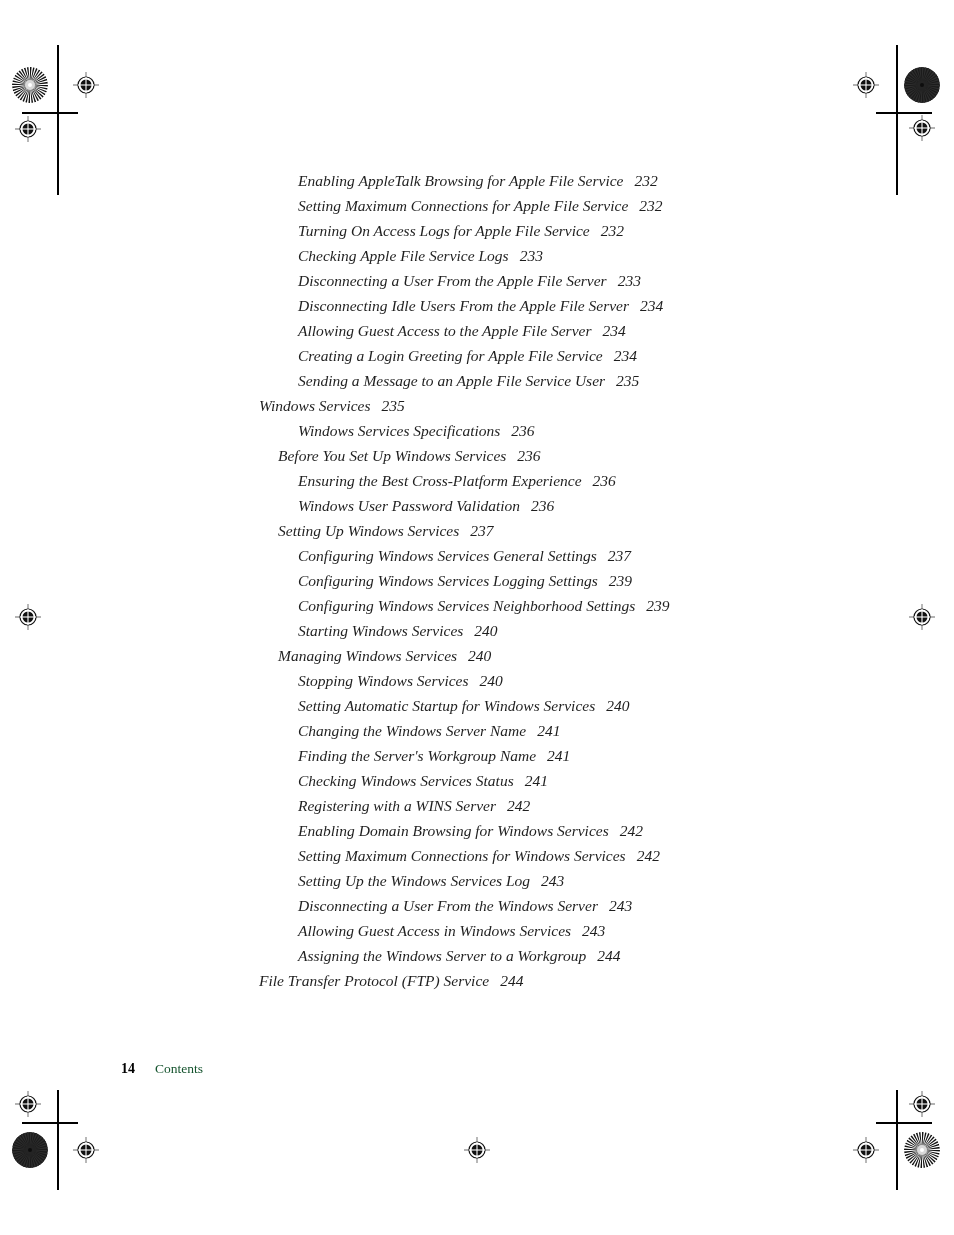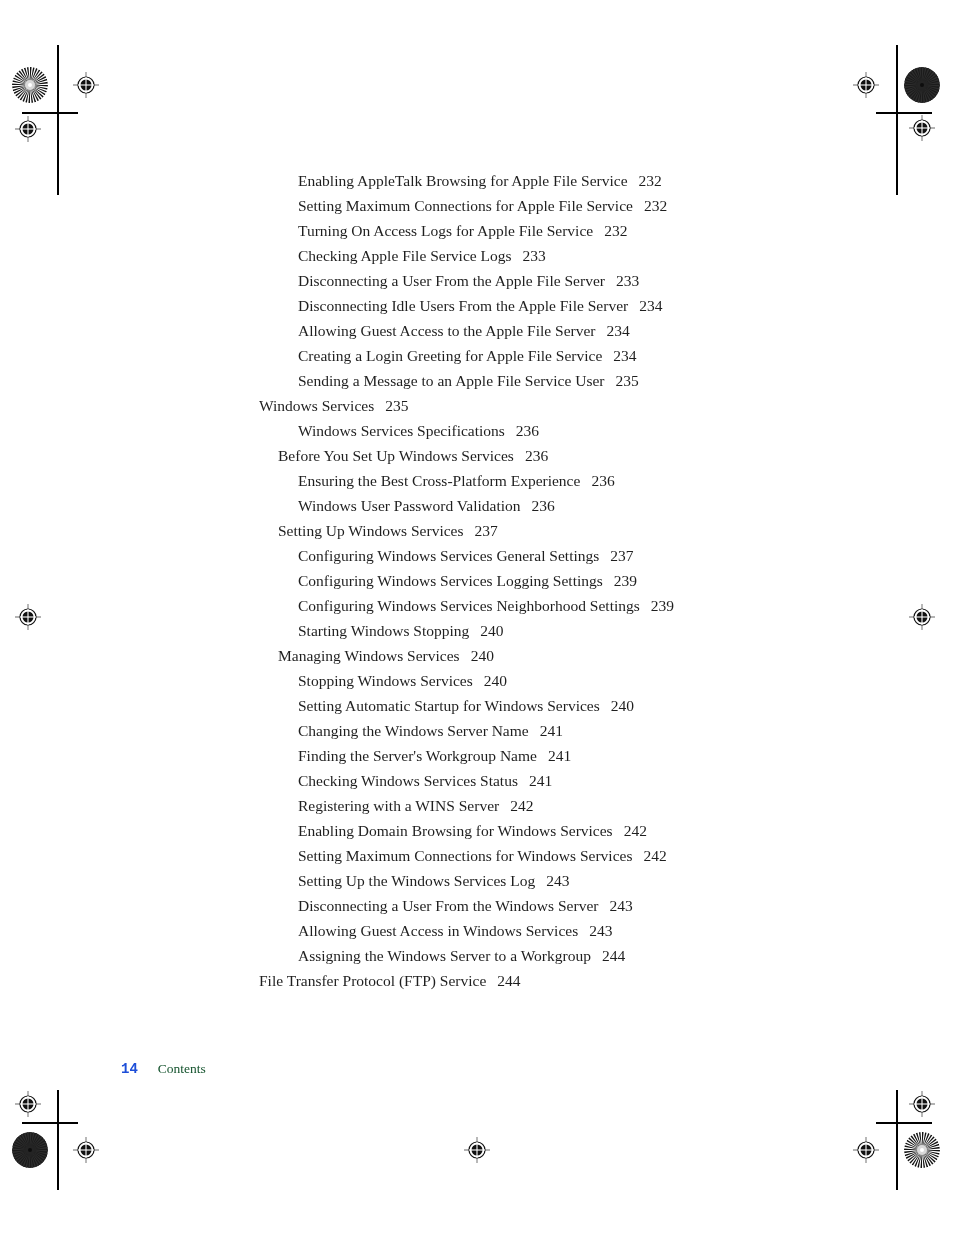--- a/index.html
+++ b/index.html
@@ -15,20 +15,21 @@
     font-family: "Liberation Serif", "DejaVu Serif", serif;
     color: #1a1a1a;
   }
 
   
   #toc {
     position: absolute;
     left: 0;
     top: 168px;
     width: 954px;
+    font-style: italic;
   }
   .toc-entry {
     display: block;
     font-size: 15.5px;
     line-height: 25px;
     white-space: nowrap;
     color: #1f1f1f;
   }
   .toc-entry .title { }
   .toc-entry .page {
@@ -40,24 +41,24 @@
 
   
   #footer {
     position: absolute;
     left: 121px;
     top: 1061px;
     display: flex;
     align-items: baseline;
   }
   #footer .folio {
-    font-family: Liberation Mono, monospace;
+    font-family: Liberation Serif, serif;
     font-weight: bold;
     font-size: 14px;
-    color: #1d4ed8;
+    color: #000000;
   }
   #footer .label {
     font-size: 13.5px;
     margin-left: 20px;
     color: #14532d;
   }
 
   
   .mark { position: absolute; }
 
@@ -102,21 +103,21 @@
     <div class="toc-entry lvl3"><span class="title">Sending a Message to an Apple File Service User</span><span class="page">235</span></div>
     <div class="toc-entry lvl1"><span class="title">Windows Services</span><span class="page">235</span></div>
     <div class="toc-entry lvl3"><span class="title">Windows Services Specifications</span><span class="page">236</span></div>
     <div class="toc-entry lvl2"><span class="title">Before You Set Up Windows Services</span><span class="page">236</span></div>
     <div class="toc-entry lvl3"><span class="title">Ensuring the Best Cross-Platform Experience</span><span class="page">236</span></div>
     <div class="toc-entry lvl3"><span class="title">Windows User Password Validation</span><span class="page">236</span></div>
     <div class="toc-entry lvl2"><span class="title">Setting Up Windows Services</span><span class="page">237</span></div>
     <div class="toc-entry lvl3"><span class="title">Configuring Windows Services General Settings</span><span class="page">237</span></div>
     <div class="toc-entry lvl3"><span class="title">Configuring Windows Services Logging Settings</span><span class="page">239</span></div>
     <div class="toc-entry lvl3"><span class="title">Configuring Windows Services Neighborhood Settings</span><span class="page">239</span></div>
-    <div class="toc-entry lvl3"><span class="title">Starting Windows Stopping</span><span class="page">240</span></div>
+    <div class="toc-entry lvl3"><span class="title">Starting Windows Services</span><span class="page">240</span></div>
     <div class="toc-entry lvl2"><span class="title">Managing Windows Services</span><span class="page">240</span></div>
     <div class="toc-entry lvl3"><span class="title">Stopping Windows Services</span><span class="page">240</span></div>
     <div class="toc-entry lvl3"><span class="title">Setting Automatic Startup for Windows Services</span><span class="page">240</span></div>
     <div class="toc-entry lvl3"><span class="title">Changing the Windows Server Name</span><span class="page">241</span></div>
     <div class="toc-entry lvl3"><span class="title">Finding the Server's Workgroup Name</span><span class="page">241</span></div>
     <div class="toc-entry lvl3"><span class="title">Checking Windows Services Status</span><span class="page">241</span></div>
     <div class="toc-entry lvl3"><span class="title">Registering with a WINS Server</span><span class="page">242</span></div>
     <div class="toc-entry lvl3"><span class="title">Enabling Domain Browsing for Windows Services</span><span class="page">242</span></div>
     <div class="toc-entry lvl3"><span class="title">Setting Maximum Connections for Windows Services</span><span class="page">242</span></div>
     <div class="toc-entry lvl3"><span class="title">Setting Up the Windows Services Log</span><span class="page">243</span></div>

